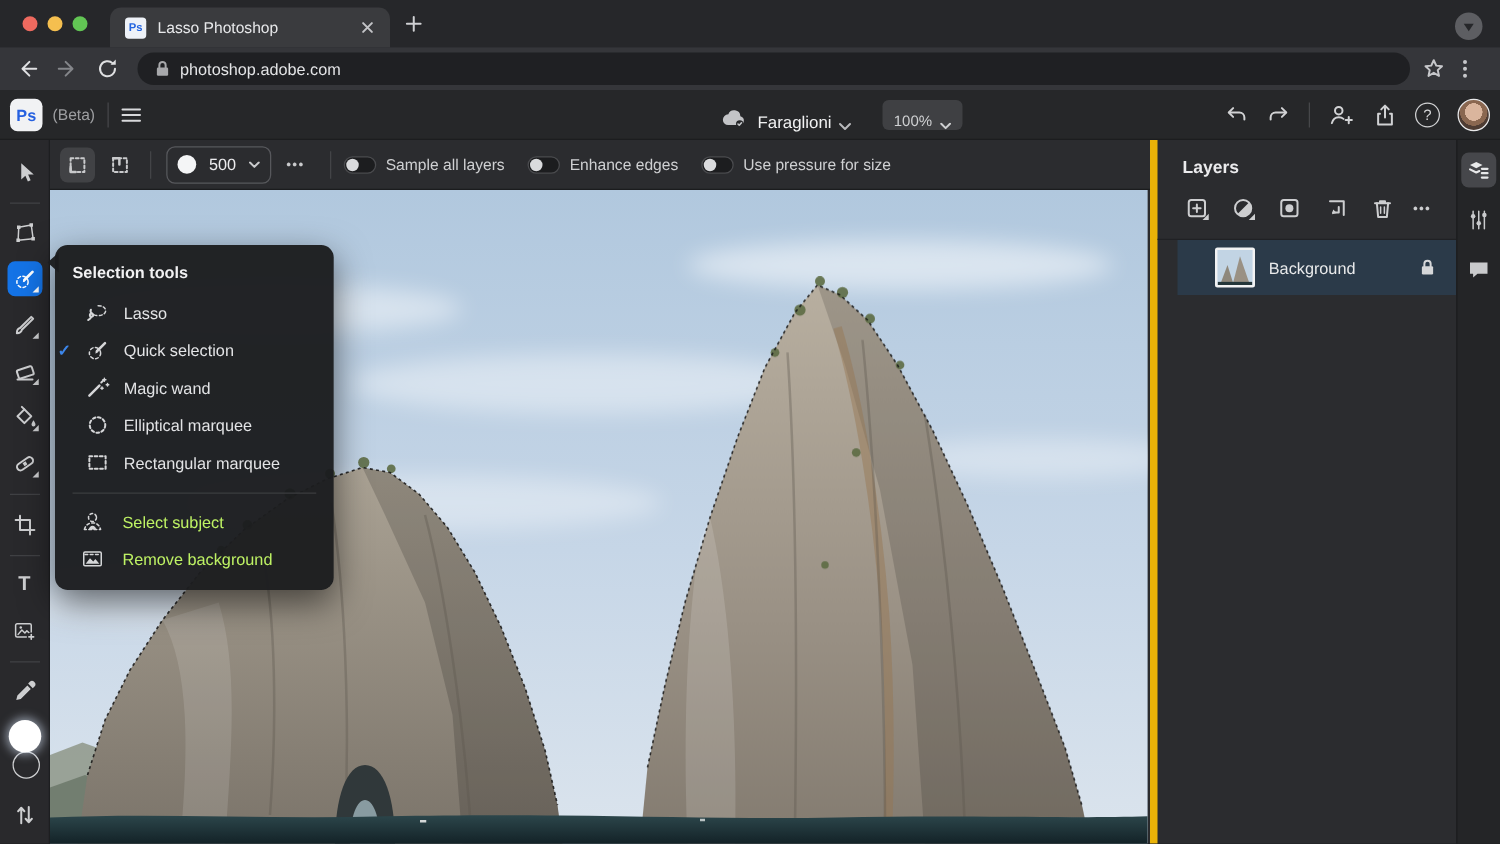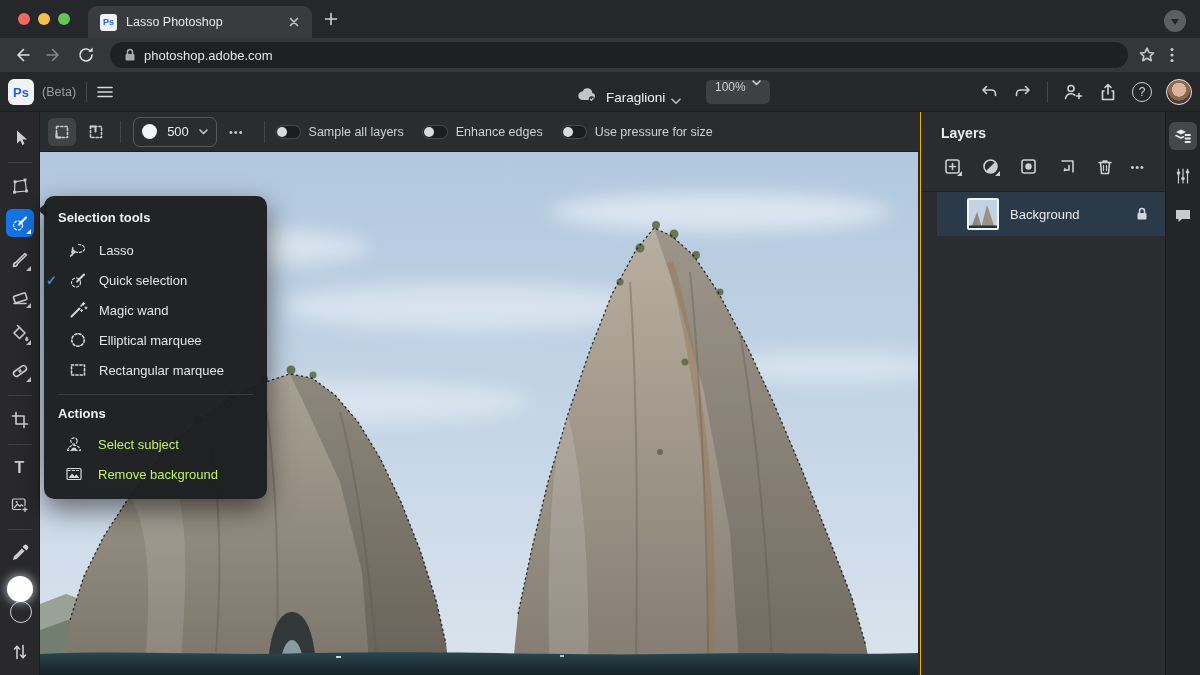--- a/index.html
+++ b/index.html
@@ -48,21 +48,21 @@
              background:#f1f2f4; color:#2560e0; font-weight:bold; font-size:13px;
              display:flex; align-items:center; justify-content:center; }
   .beta { position:absolute; left:42px; top:13px; color:#9d9ea1; font-size:12.5px; }
   .vdiv { position:absolute; width:1px; background:#46474a; }
   .hamburger { position:absolute; left:96px; top:11px; color:#d8d9db; }
   .doc-group { position:absolute; left:576px; top:7px; height:26px; display:flex; align-items:flex-end; }
   .cloud-ic { color:#c3c4c7; }
   .doc-name { color:#f0f1f2; font-size:13.5px; margin-left:8px; }
   .chev { color:#b9babd; margin-left:6px; }
   .zoom-pill { position:absolute; left:706px; top:8px; height:24px; padding:0 9px; border-radius:5px;
-               background:#3f4043; color:#cfd0d2; font-size:12px; display:flex; align-items:flex-start; gap:6px; }
+               background:#3f4043; color:#cfd0d2; font-size:12px; display:flex; align-items:flex-end; gap:6px; }
   .top-right { position:absolute; right:8px; top:7px; height:26px; display:flex; align-items:center; gap:14px; }
   .tr-ic { color:#d1d2d4; }
   .avatar { width:26px; height:26px; border-radius:50%; border:1.5px solid #e9e9ea;
             background:radial-gradient(circle at 50% 40%, #dab59d 0 37%, #8a6750 38% 58%, #4e3c33 59%); }
 
   
   .optionsbar { position:absolute; left:40px; top:112px; width:880px; height:40px; background:#2b2c2f;
                 border-bottom:1px solid #1b1c1e; display:flex; align-items:center; padding-left:8px; color:#c9cacc; }
   .opt-btn { width:28px; height:28px; border-radius:6px; display:flex; align-items:center; justify-content:center; }
   .opt-btn.sel { background:#414245; }
@@ -107,21 +107,21 @@
   .fly-check { width:22px; color:#3c86ea; font-size:13px; font-weight:bold; }
   .fly-ic { width:20px; height:20px; color:#d5d6d8; margin-right:11px; }
   .fly-label { font-size:13px; }
   .fly-div { height:1px; background:#3b3c3f; margin:9px 14px 7px; }
   .fly-section { color:#f1f1f2; font-size:13px; font-weight:bold; padding:4px 14px 8px; }
   .fly-action { height:30px; display:flex; align-items:center; padding:0 10px 0 20px; color:#bef264; }
   .fly-action .fly-ic { margin-right:14px; }
 
   
   .layers { position:absolute; left:920px; top:112px; width:245px; height:563px; background:#2b2c2f;
-            border-left:1px solid #eab308; }
+            border-left:6px solid #eab308; }
   .layers-title { color:#ebebed; font-size:14px; font-weight:bold; padding:13px 0 0 20px; }
   .layer-actions { display:flex; align-items:center; justify-content:space-between; padding:14px 20px 0; color:#cdced0; }
   .la-btn { width:24px; height:24px; display:flex; align-items:center; justify-content:center; position:relative; }
   .la-more { font-size:11px; letter-spacing:1px; }
   .layers-div { height:1px; background:#202124; margin-top:12px; }
   .layer-row { height:44px; display:flex; align-items:center; padding:0 16px 0 30px; }
   .layer-row.selected { background:#2b3a49;margin-left:16px; }
   .thumb { width:32px; height:32px; border:2px solid #f2f2f3; border-radius:2px; overflow:hidden; background:#c2d4e4; }
   .layer-name { color:#e9eaeb; font-size:13px; margin-left:11px; flex:1; }
   .lock-glyph { color:#d5d6d8; }
@@ -490,21 +490,20 @@
 
       <div class="fly-item">
         <span class="fly-check"></span>
         <svg class="ic fly-ic" viewBox="0 0 20 20">
           <rect class="d2" x="3.5" y="5" width="13" height="10"></rect>
         </svg>
         <span class="fly-label">Rectangular marquee</span>
       </div>
 
       <div class="fly-div"></div>
-      <div class="fly-section">Actions</div>
 
       <div class="fly-action">
         <svg class="ic fly-ic" viewBox="0 0 20 20">
           <circle class="d2 thin" cx="10" cy="7" r="3.2"></circle>
           <path class="d2 thin" d="M3.5 16.5c1-3.5 3.4-5.2 6.5-5.2s5.5 1.7 6.5 5.2z"></path>
           <path class="f" d="M7 16.5c.5-2 1.6-3 3-3s2.5 1 3 3z"></path>
         </svg>
         <span class="fly-label">Select subject</span>
       </div>
 

